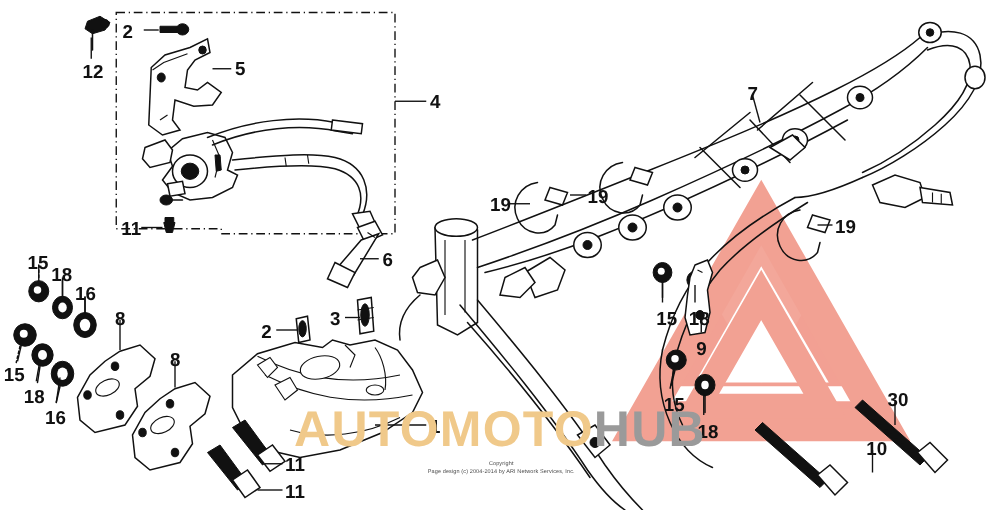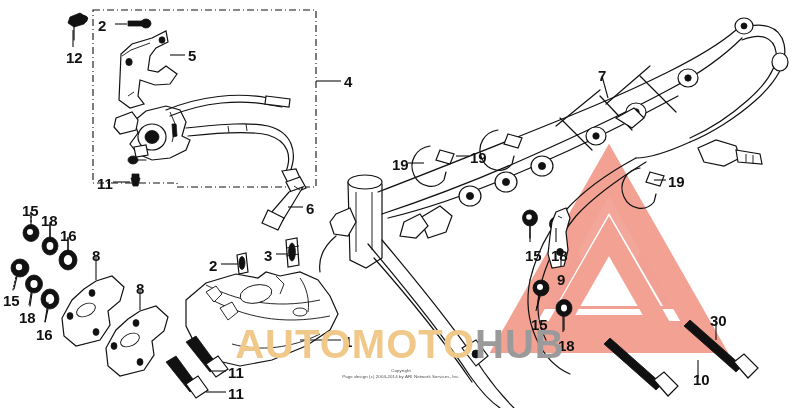--- a/index.html
+++ b/index.html
@@ -352,21 +352,21 @@
       <div class="cal" style="left: 344px; top: 334px;">1</div>
       <div class="cal" style="left: 209px; top: 258px;">2</div>
       <div class="cal" style="left: 264px; top: 248px;">3</div>
       <div class="cal" style="left: 344px; top: 74px;">4</div>
       <div class="cal" style="left: 188px; top: 48px;">5</div>
       <div class="cal" style="left: 306px; top: 201px;">6</div>
       <div class="cal" style="left: 598px; top: 68px;">7</div>
       <div class="cal" style="left: 92px; top: 248px;">8</div>
       <div class="cal" style="left: 136px; top: 281px;">8</div>
       <div class="cal" style="left: 557px; top: 272px;">9</div>
-      <div class="cal" style="left: 693px; top: 352px; margin-top: 20px;">10</div>
+      <div class="cal" style="left: 693px; top: 352px;">10</div>
       <div class="cal" style="left: 228px; top: 365px;">11</div>
       <div class="cal" style="left: 228px; top: 386px;">11</div>
       <div class="cal" style="left: 66px; top: 50px; text-align: right;">12</div>
       <div class="cal" style="left: 97px; top: 176px;">11</div>
       <div class="cal" style="left: 98px; top: 18px;">2</div>
       <div class="cal" style="left: 22px; top: 203px;">15</div>
       <div class="cal" style="left: 3px; top: 293px;">15</div>
       <div class="cal" style="left: 525px; top: 248px;">15</div>
       <div class="cal" style="left: 531px; top: 317px;">15</div>
       <div class="cal" style="left: 60px; top: 228px;">16</div>

